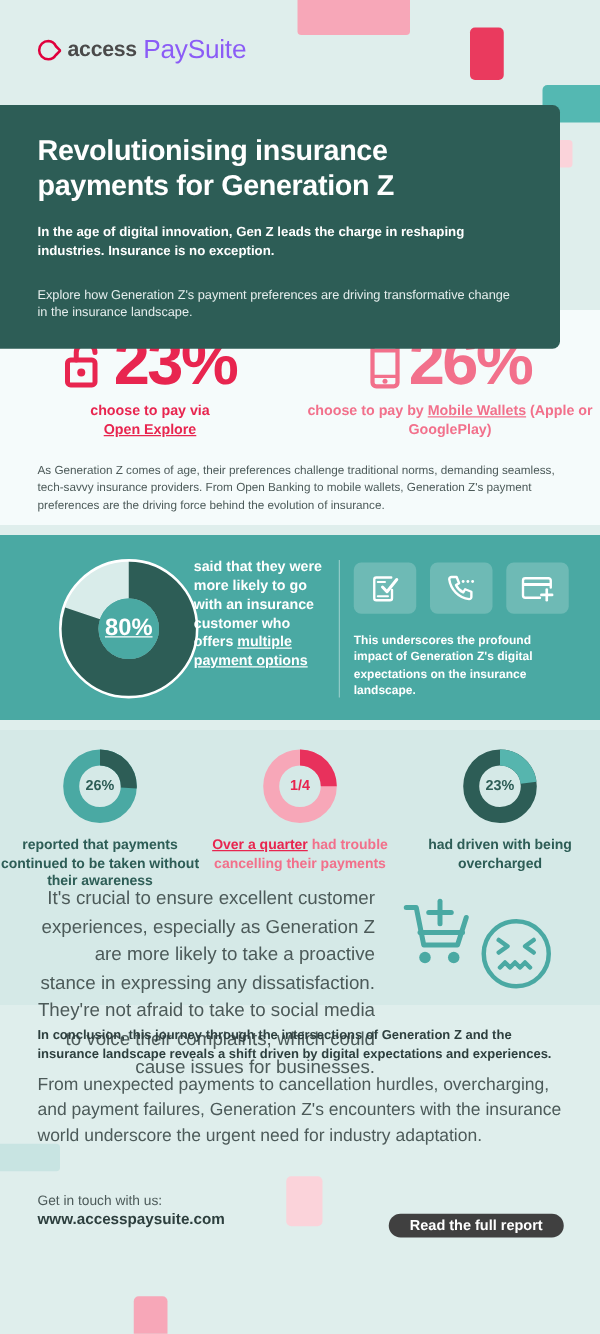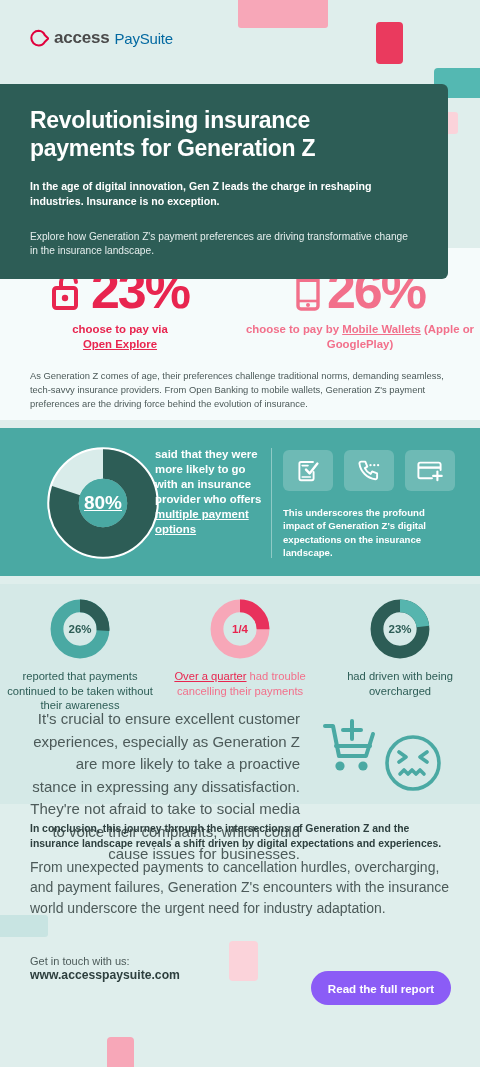--- a/index.html
+++ b/index.html
@@ -19,21 +19,21 @@
   .deco-pink-right { left:402px; top:112px;  width:56px;  height:22px; background:#fbd3da; border-radius:3px; }
   .deco-bot-teal   { left:-12px; top:915px;  width:60px;  height:22px; background:#c8e4e2; border-radius:3px; }
   .deco-bot-pink1  { left:229px; top:941px;  width:29px;  height:40px; background:#fbd3da; border-radius:4px; }
   .deco-bot-pink2  { left:107px; top:1037px; width:27px;  height:42px; background:#f7a7b8; border-radius:4px; }
 
   
   .logo-bar { position:absolute; left:0; top:0; width:480px; height:84px;padding-left:28px; }
   .logo { position:absolute; left:30px; top:28px; display:flex; align-items:center; gap:5px; }
   .logo-mark { width:19px; height:19px; flex:none; }
   .logo-access { font-size:17px; font-weight:700; color:#4a4a4a; letter-spacing:-0.2px; }
-  .logo-paysuite { font-size:15px; font-weight:400; color:#0369a1; letter-spacing:-0.2px; }
+  .logo-paysuite { font-size:21px; font-weight:400; color:#8b5cf6; letter-spacing:-0.2px; }
 
   
   .hero {
     position:absolute; left:0; top:84px; width:448px; min-height:158px;
     background:#2d5d56; border-radius:0 6px 6px 0; padding:22px 30px 20px 30px; z-index:3;
   }
   .hero h1 { color:#fff; font-size:23px; line-height:1.22; font-weight:700; letter-spacing:-0.3px; }
   .hero .lead { color:#fff; font-size:10.6px; font-weight:700; line-height:1.4; margin-top:17px; }
   .hero .sub  { color:#e5eeed; font-size:10.2px; font-weight:400; line-height:1.42; margin-top:21px; }
 
@@ -76,42 +76,42 @@
 
   
   .band-mid { position:absolute; left:0; top:584px; width:480px; height:220px; background:#d5e9e7; }
   .mini-row { display:flex; padding-top:13px; }
   .mini-col { flex:1; display:flex; flex-direction:column; align-items:center; }
   .mini-donut { position:relative; width:64px; height:64px; }
   .mini-donut .mini-label {
     position:absolute; inset:0; display:flex; align-items:center; justify-content:center;
     font-size:11.5px; font-weight:700;
   }
-  .mini-cap { text-align:center; font-size:11.2px; font-weight:400; line-height:1.3; margin-top:8px; }
+  .mini-cap { text-align:center; font-size:11.2px; font-weight:700; line-height:1.3; margin-top:8px; }
   .c-dark { color:#2d5d56; }
   .c-rose { color:#f2708b; }
   .c-crim { color:#e8254f; }
   .mid-copy {
     position:absolute; left:30px; top:124px; width:270px;
     font-size:15px; line-height:1.5; color:#4c5a59;text-align:right;
   }
   .mid-icons { position:absolute; left:320px; top:716px; }
 
   
   .conclusion { position:absolute; left:30px; top:822px; width:420px; }
   .conclusion .bold { font-size:10.4px; font-weight:700; color:#2d3f3e; line-height:1.42; }
   .conclusion .norm { font-size:14px; font-weight:400; color:#4c5a59; line-height:1.48; margin-top:5px; }
 
   
   .footer-text { position:absolute; left:30px; top:955px; }
   .footer-text .get { font-size:11px; color:#4c5a59; font-weight:400; }
   .footer-text .phone, .footer-text .web { font-size:12.2px; color:#2d3f3e; font-weight:700; line-height:1.33; }
   .cta {
-    position:absolute; left:311px; top:971px; width:140px; height:34px;
-    background:#8b5cf6; border-radius:17px; border:none; cursor:pointer;
+    position:absolute; left:311px; top:971px; width:140px; height:19px;
+    background:#404040; border-radius:17px; border:none; cursor:pointer;
     color:#fff; font-size:11.6px; font-weight:700;
     font-family:"Liberation Sans", sans-serif;
     display:flex; align-items:center; justify-content:center;
   }
 </style>
 </head>
 <body>
 
 <div class="page">
 
@@ -179,21 +179,21 @@
   <div class="band-teal">
     <svg class="donut80" viewBox="0 0 100 100">
       <circle cx="50" cy="50" r="46" fill="none" stroke="#ffffff" stroke-width="2.5"></circle>
       <circle cx="50" cy="50" r="33" fill="none" stroke="#d9ecea" stroke-width="25"></circle>
       <circle cx="50" cy="50" r="33" fill="none" stroke="#2d5d56" stroke-width="25" stroke-dasharray="165.9 207.3" transform="rotate(-90 50 50)"></circle>
       <circle cx="50" cy="50" r="20.5" fill="#4aa9a3"></circle>
     </svg>
     <div class="donut80-label">80%</div>
 
     <div class="teal-said">
-      <span>said that they were more likely to go with an insurance provider who offers </span><span class="u">multiple payment options</span>
+      <span>said that they were more likely to go with an insurance customer who offers </span><span class="u">multiple payment options</span>
     </div>
 
     <div class="vdiv"></div>
 
     <div class="icon-boxes">
       <div class="icon-box">
         <svg width="26" height="26" viewBox="0 0 26 26">
           <path d="M18 4 H6 a1.6 1.6 0 0 0-1.6 1.6 v15 A1.6 1.6 0 0 0 6 22.2 h11 a1.6 1.6 0 0 0 1.6-1.6 V14" fill="none" stroke="#fff" stroke-width="1.9" stroke-linecap="round"></path>
           <line x1="7.2" y1="7.6" x2="13" y2="7.6" stroke="#fff" stroke-width="1.6" stroke-linecap="round"></line>
           <line x1="7.2" y1="19" x2="15.4" y2="19" stroke="#fff" stroke-width="1.6" stroke-linecap="round"></line>

